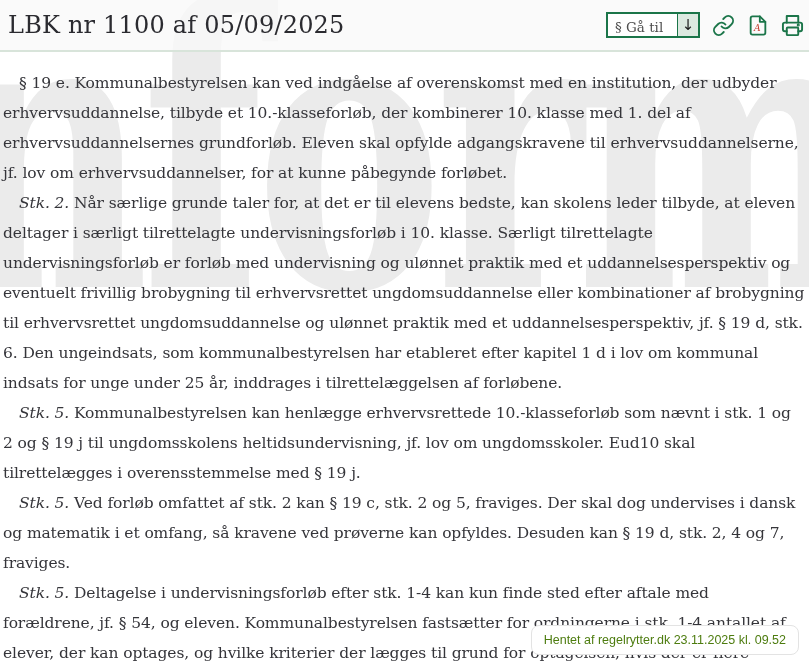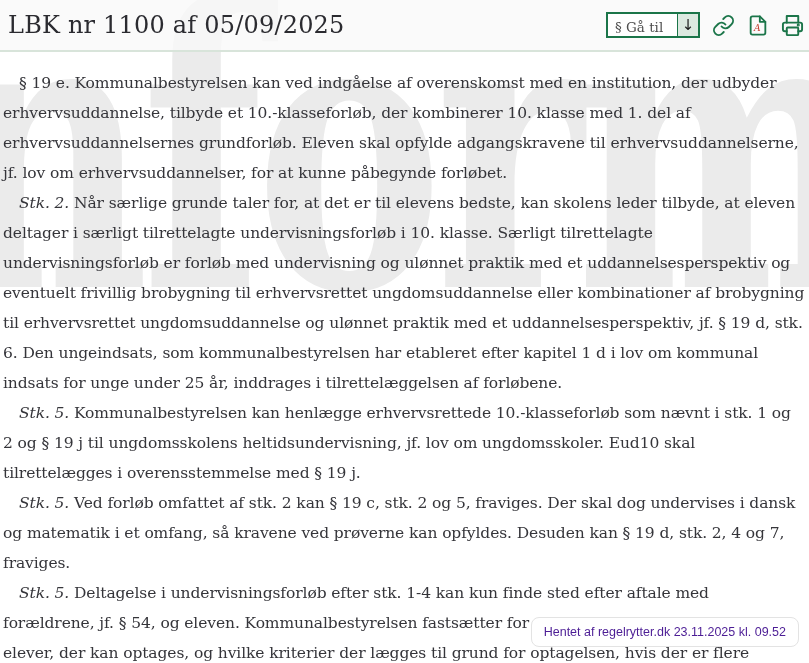--- a/index.html
+++ b/index.html
@@ -62,24 +62,24 @@
     position:relative;z-index:1;
     padding:16px 4px 0 3px;
     font-size:15.5px;line-height:30px;color:var(--text);
     letter-spacing:-0.1px;
   }
   p.para{margin:0;text-indent:16px;}
   .lead.bold{font-weight:normal;}
   .lead.italic{font-style:italic;margin-top:12px;}
   
   .stamp{
-    position:absolute;right:10px;bottom:16px;z-index:3;
+    position:absolute;right:10px;bottom:8px;z-index:3;
     background:#ffffff;border:1px solid #e3e3e3;border-radius:8px;
     padding:7px 12px;
-    font-family:"Liberation Sans", sans-serif;font-size:12.5px;color:#4c1d95;
+    font-family:"Liberation Sans", sans-serif;font-size:12.5px;color:#4d7c0f;
     white-space:nowrap;
   }
 </style>
 </head>
 <body>
 
 <div class="watermark">nformati</div>
 
 <header>
   <h1 class="doc-title">LBK nr 1100 af 05/09/2025</h1>

